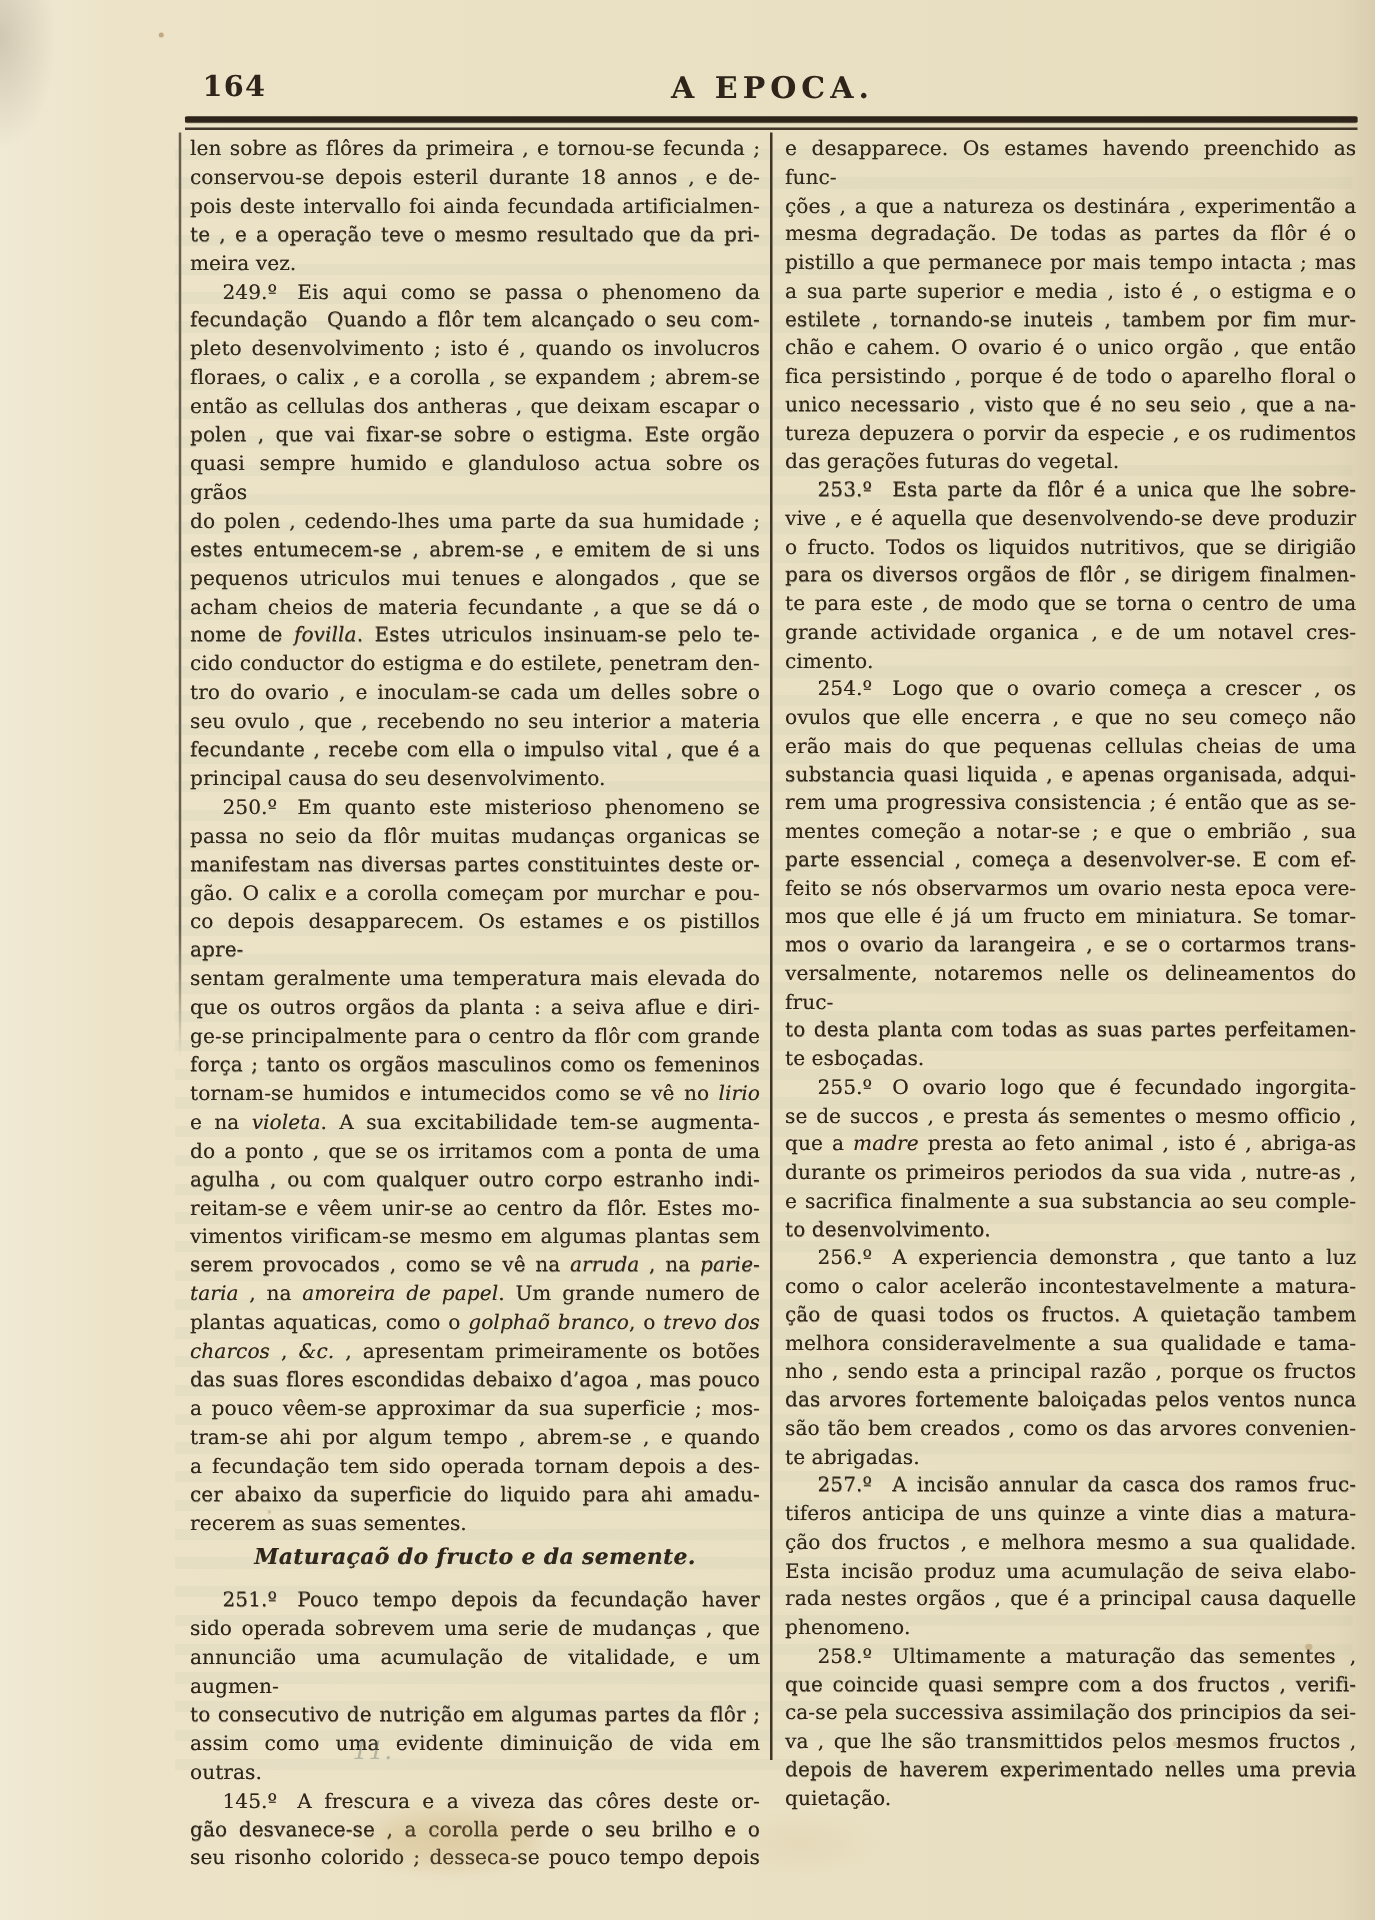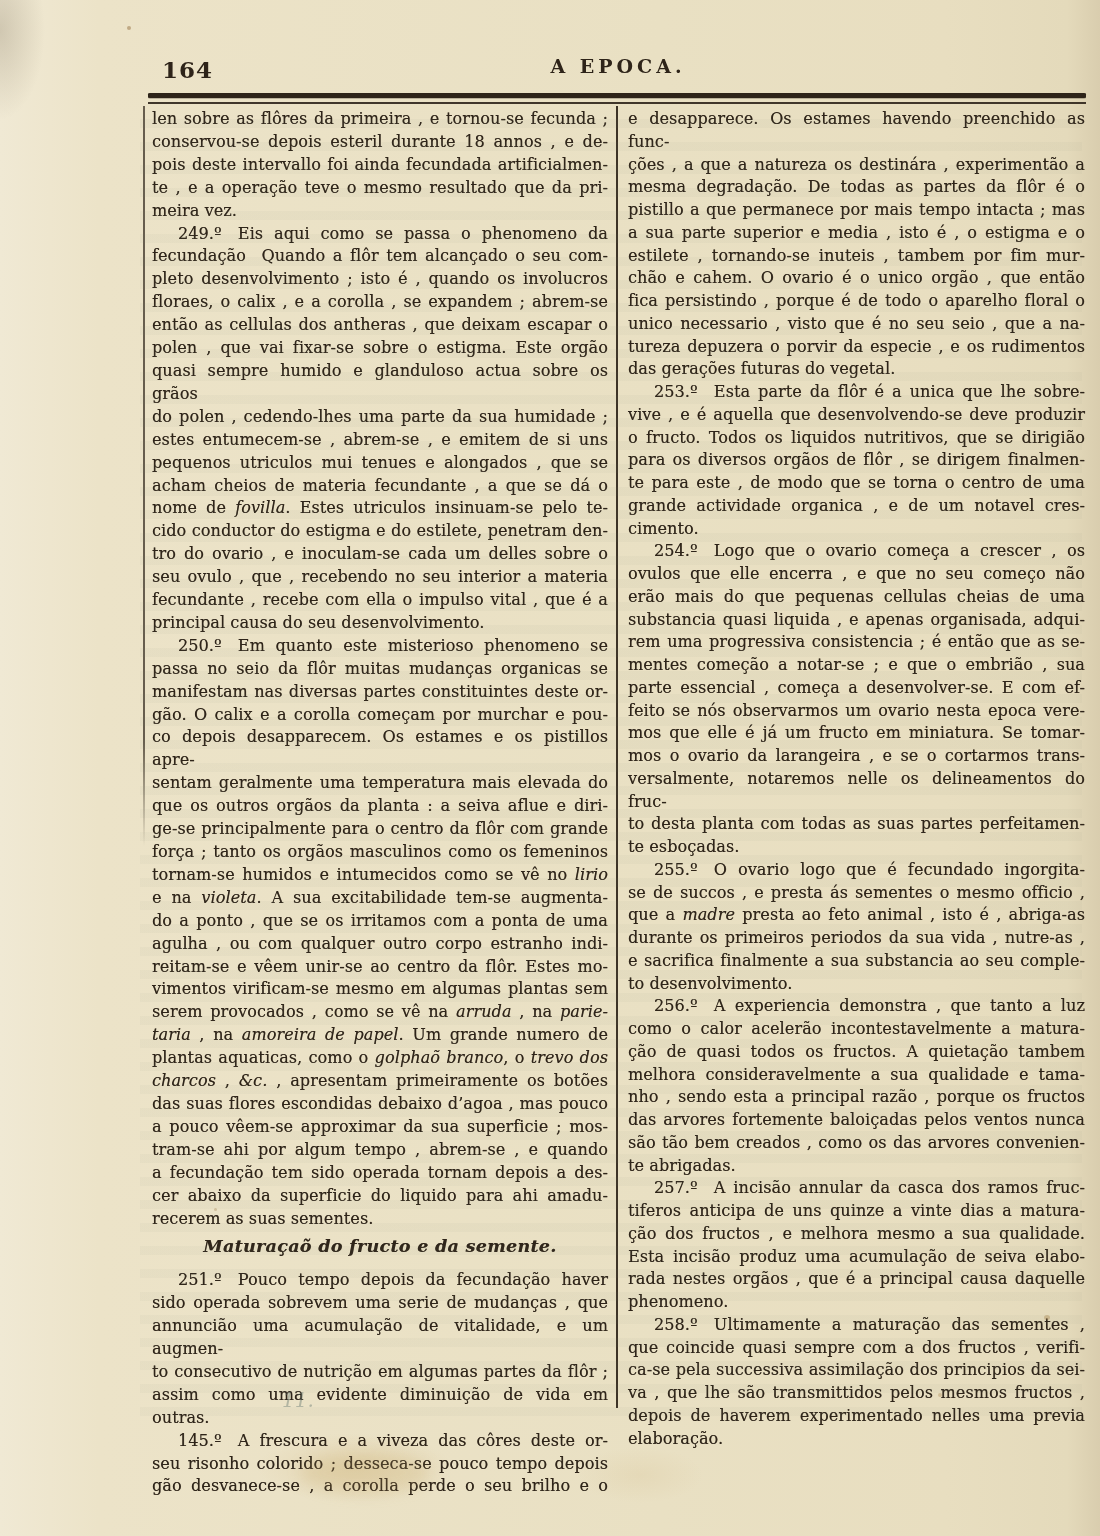--- a/index.html
+++ b/index.html
@@ -17,21 +17,21 @@
     color:var(--ink);
   }
   
   .page::after {
     content:""; position:absolute; left:140px; top:110px; right:18px; bottom:120px;
     background:repeating-linear-gradient(0deg, rgba(125,135,115,0.05) 0 9px, transparent 9px 23px);
     pointer-events:none;
   }
   .pagenum { position:absolute; left:162px; top:56px; font-size:23px; font-weight:bold; letter-spacing:1px; }
   .title { position:absolute; left:150px; top:55px; width:936px; text-align:center;
-           font-size:19px; font-weight:bold; letter-spacing:4px; }
+           font-size:24px; font-weight:bold; letter-spacing:4px; }
   .rule-thick { position:absolute; left:148px; top:93px; width:938px; height:5px; background:var(--ink);
                 box-shadow:0 0.5px 0 rgba(46,36,25,.5); border-radius:2px/1px; }
   .rule-thin  { position:absolute; left:148px; top:102px; width:938px; height:2px; background:var(--ink); opacity:.9; }
   .vrule { position:absolute; background:var(--ink); }
   .vrule-center { left:616px; top:106px; width:2px; height:1302px; opacity:.92; }
   .vrule-left   { left:143px; top:106px; width:2px; height:740px; opacity:.7;
                   background:linear-gradient(180deg, var(--ink) 0 86%, transparent 100%); }
   .col { position:absolute; top:108px; font-size:16px; letter-spacing:.1px;
          text-shadow:0.2px 0.2px 0.35px rgba(46,36,25,0.55); }
   .col-left  { left:152px; width:456px; }
@@ -112,22 +112,22 @@
       <div class="line"><span>a fecundação tem sido operada tornam depois a des-</span></div>
       <div class="line"><span>cer abaixo da superficie do liquido para ahi amadu-</span></div>
       <div class="line end"><span>recerem as suas sementes.</span></div>
       <div class="line center"><span>Maturaçaõ do fructo e da semente.</span></div>
       <div class="line ind"><span>251.º  Pouco tempo depois da fecundação haver</span></div>
       <div class="line"><span>sido operada sobrevem uma serie de mudanças , que</span></div>
       <div class="line"><span>annuncião uma acumulação de vitalidade, e um augmen-</span></div>
       <div class="line"><span>to consecutivo de nutrição em algumas partes da flôr ;</span></div>
       <div class="line end"><span>assim como uma evidente diminuição de vida em outras.</span></div>
       <div class="line ind"><span>145.º  A frescura e a viveza das côres deste or-</span></div>
+      <div class="line"><span>gão desvanece-se , a corolla perde o seu brilho e o</span></div>
       <div class="line"><span>seu risonho colorido ; desseca-se pouco tempo depois</span></div>
-      <div class="line"><span>gão desvanece-se , a corolla perde o seu brilho e o</span></div>
     </div>
   <div class="vrule vrule-center"></div>
   <div class="col col-right">
       <div class="line"><span>e desapparece. Os estames havendo preenchido as func-</span></div>
       <div class="line"><span>ções , a que a natureza os destinára , experimentão a</span></div>
       <div class="line"><span>mesma degradação. De todas as partes da flôr é o</span></div>
       <div class="line"><span>pistillo a que permanece por mais tempo intacta ; mas</span></div>
       <div class="line"><span>a sua parte superior e media , isto é , o estigma e o</span></div>
       <div class="line"><span>estilete , tornando-se inuteis , tambem por fim mur-</span></div>
       <div class="line"><span>chão e cahem. O ovario é o unico orgão , que então</span></div>
@@ -173,21 +173,21 @@
       <div class="line"><span>tiferos anticipa de uns quinze a vinte dias a matura-</span></div>
       <div class="line"><span>ção dos fructos , e melhora mesmo a sua qualidade.</span></div>
       <div class="line"><span>Esta incisão produz uma acumulação de seiva elabo-</span></div>
       <div class="line"><span>rada nestes orgãos , que é a principal causa daquelle</span></div>
       <div class="line end"><span>phenomeno.</span></div>
       <div class="line ind"><span>258.º  Ultimamente a maturação das sementes ,</span></div>
       <div class="line"><span>que coincide quasi sempre com a dos fructos , verifi-</span></div>
       <div class="line"><span>ca-se pela successiva assimilação dos principios da sei-</span></div>
       <div class="line"><span>va , que lhe são transmittidos pelos mesmos fructos ,</span></div>
       <div class="line"><span>depois de haverem experimentado nelles uma previa</span></div>
-      <div class="line end"><span>elaboração.</span></div>
+      <div class="line end"><span>quietação.</span></div>
     </div>
 
   <div class="ghost">11.</div>
 
   <div class="spot spot1"></div>
   <div class="spot spot2"></div>
   <div class="spot spot3"></div>
   <div class="spot spot4"></div>
   <div class="stain1"></div>
 </div>

